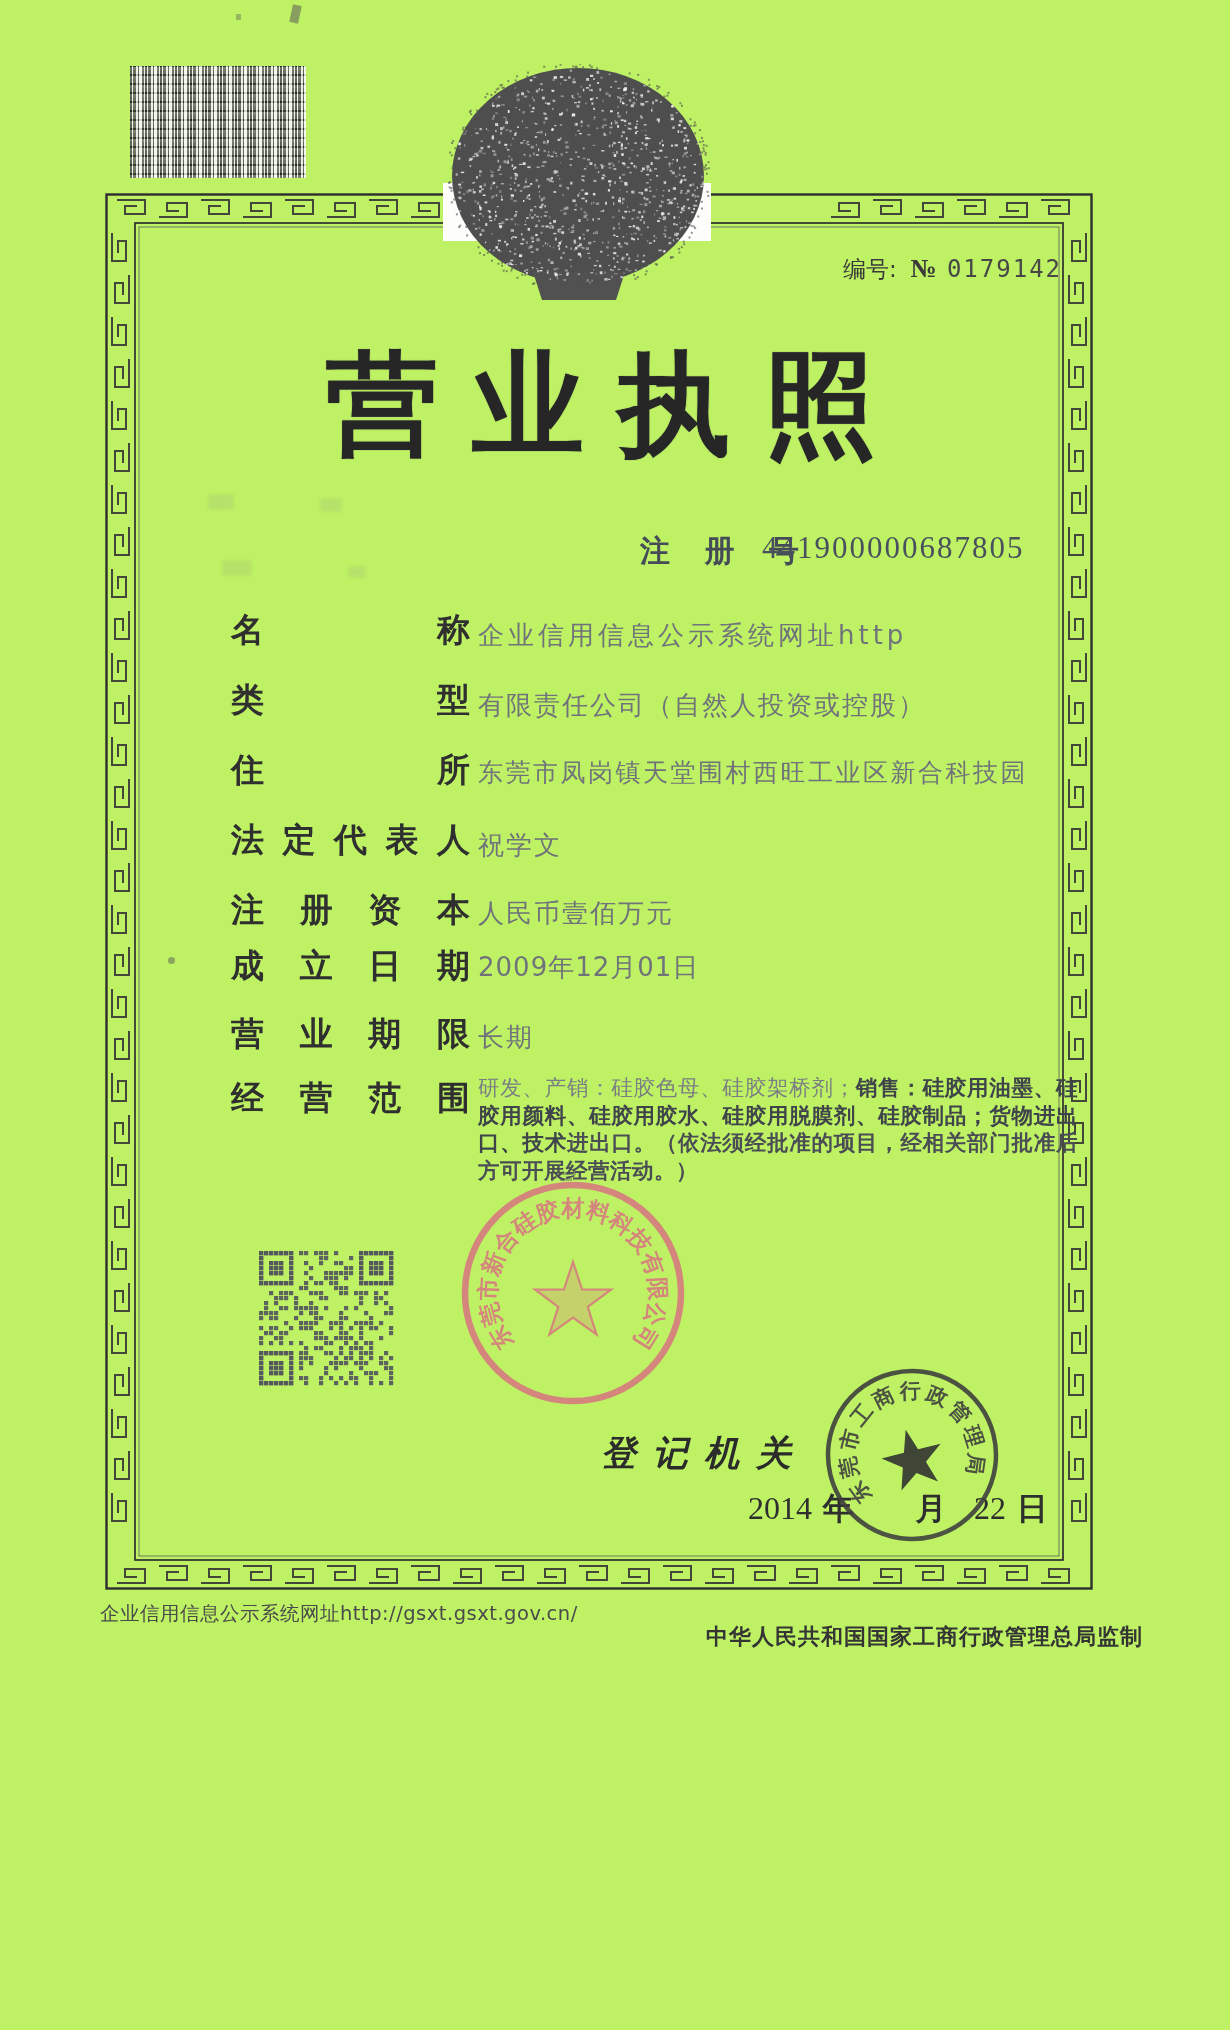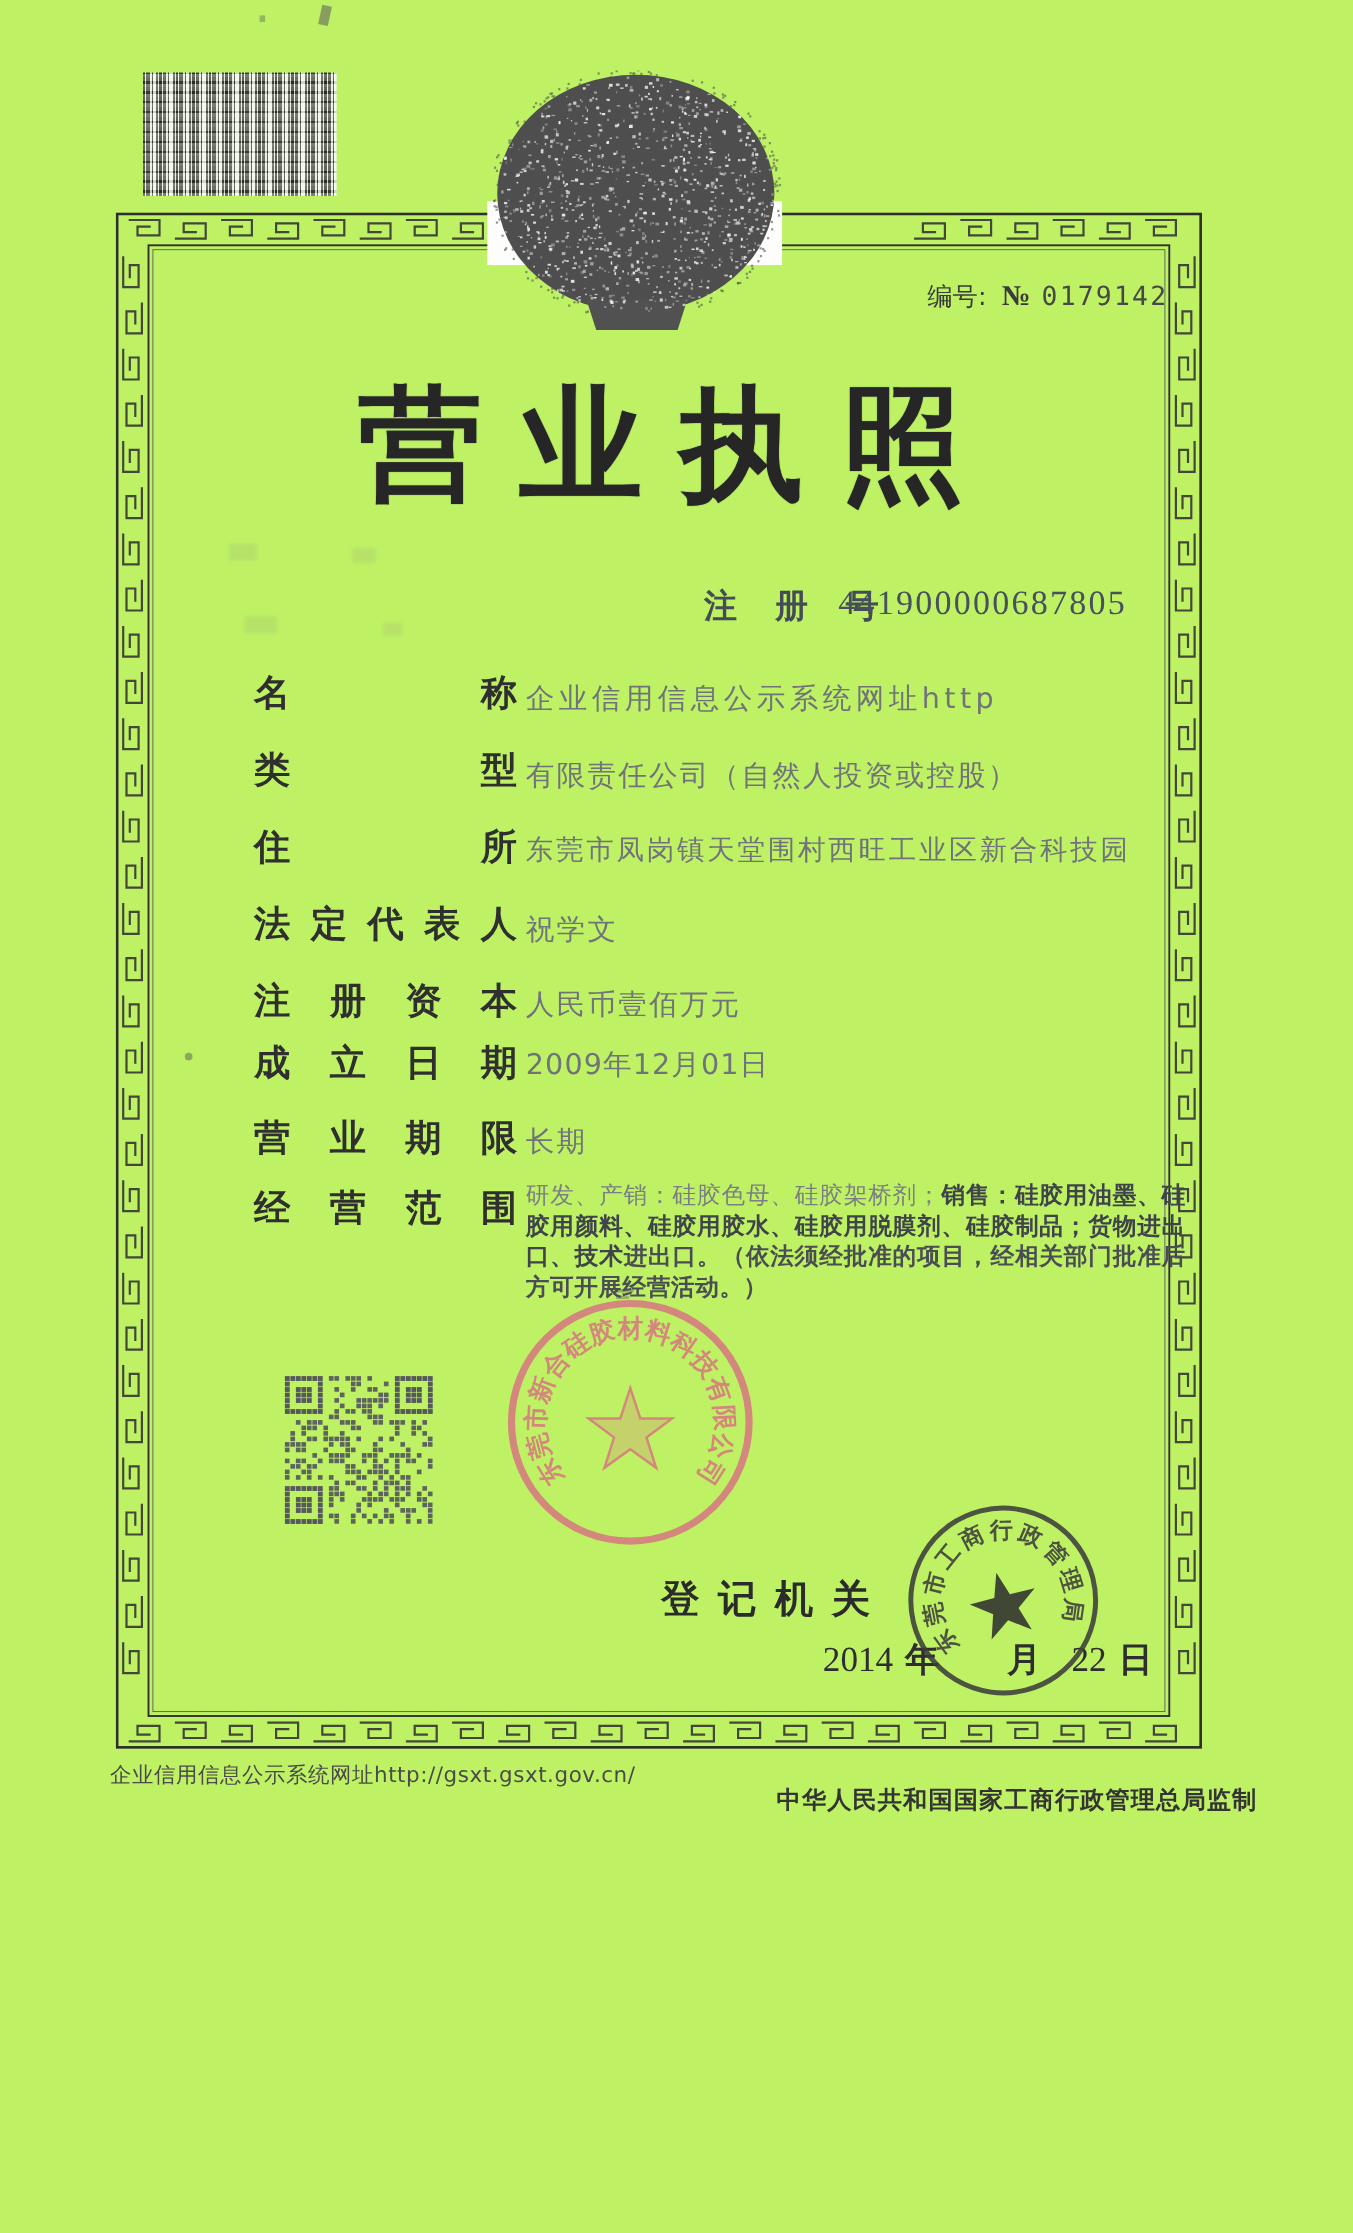--- a/index.html
+++ b/index.html
@@ -31,21 +31,21 @@
   .scope-tail{font-weight:600;color:#4a4e54;}
   .title{
     font-size:112px;font-weight:800;color:#262626;letter-spacing:34px;
     white-space:nowrap;text-shadow:0 0 1px #444;
   }
   .regline-label{font-size:30px;font-weight:600;color:#454c58;letter-spacing:12px;white-space:nowrap;}
   .regline-number{font-size:31px;color:#47505c;font-family:"Liberation Serif",serif;letter-spacing:2px;}
   .serial{font-size:23px;color:#3a3a3a;white-space:nowrap;}
   .serial .nomark{font-family:"Liberation Serif",serif;font-weight:700;font-size:26px;margin:0 10px 0 14px;}
   .serial .num{font-family:"DejaVu Sans Mono",monospace;font-size:24px;color:#474747;letter-spacing:2px;}
-  .registrar{font-size:35px;font-weight:600;color:#2b2b2b;width:190px;text-align:justify;text-align-last:justify;}
+  .registrar{font-size:35px;font-weight:600;color:#2b2b2b;width:190px;text-align:justify;text-align-last:justify;font-style:italic;}
   .dateline{font-size:31px;color:#2e2e2e;white-space:nowrap;font-weight:600;}
   .dateline .digits{font-family:"Liberation Serif",serif;font-weight:400;font-size:32px;}
   .footer-left{font-size:19.5px;color:#4a4a4a;letter-spacing:.5px;}
   .footer-right{font-size:22px;color:#343434;font-weight:600;letter-spacing:1px;}
   .speck{position:absolute;background:#5a5a5a;}
   .ghost{position:absolute;background:#8a8a8a;opacity:.14;filter:blur(1.5px);border-radius:2px;}
 </style>
 </head>
 <body>
 

